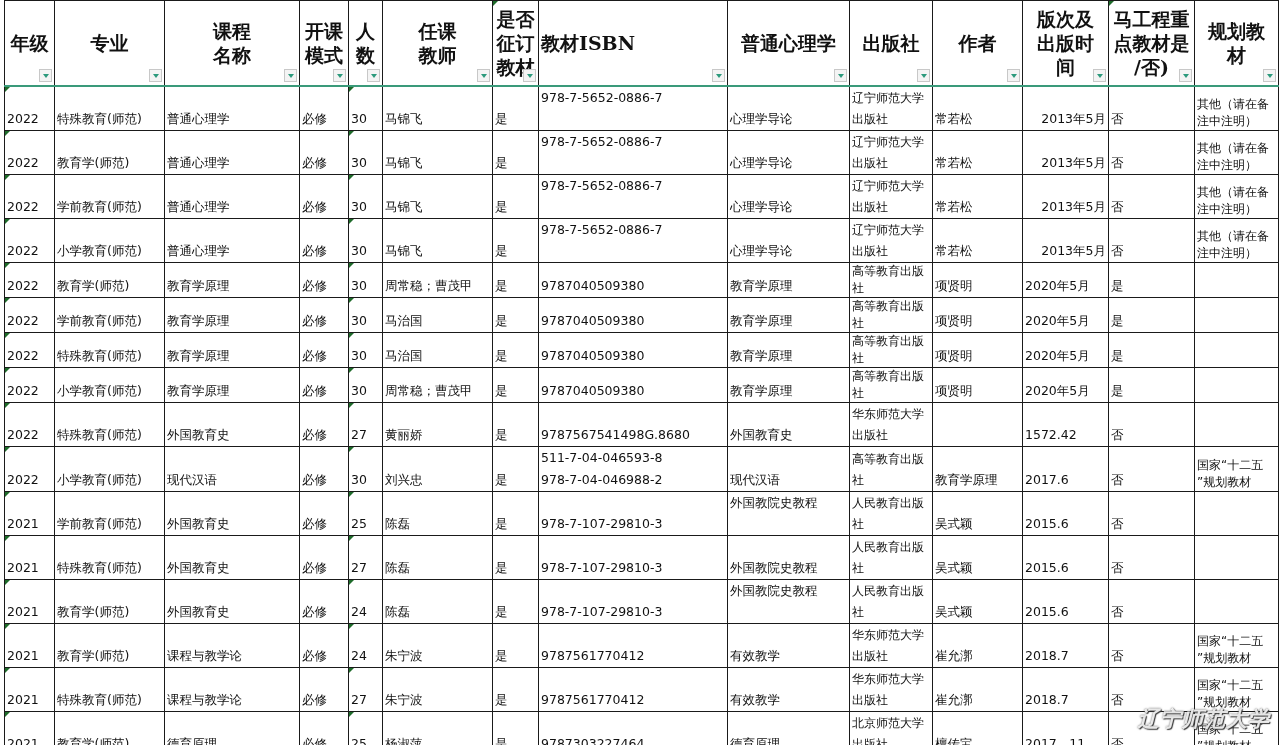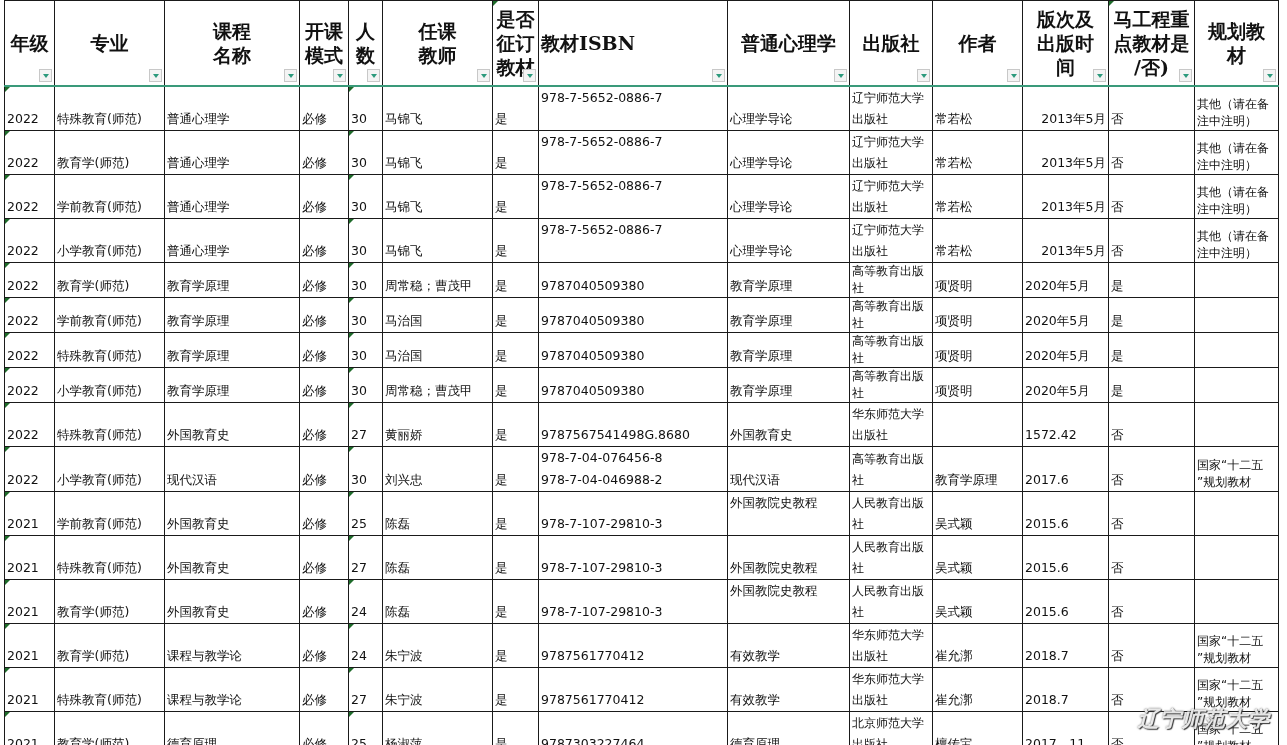--- a/index.html
+++ b/index.html
@@ -239,21 +239,21 @@
         <td style="line-height: 17px; font-size: 12px;"></td>
       </tr>
       <tr class="h44">
         <td class="tri">2022</td>
         <td>小学教育(师范)</td>
         <td>现代汉语</td>
         <td class="gridline-green">必修</td>
         <td class="tri">30</td>
         <td>刘兴忠</td>
         <td>是</td>
-        <td style="vertical-align: top;">978-7-04-076456-8
+        <td style="vertical-align: top;">511-7-04-046593-8
 978-7-04-046988-2</td>
         <td>现代汉语</td>
         <td style="line-height: 21px; font-size: 12px;">高等教育出版
 社</td>
         <td>教育学原理</td>
         <td>2017.6</td>
         <td>否</td>
         <td style="line-height: 17px; font-size: 12px;">国家“十二五
 ”规划教材</td>
       </tr>

